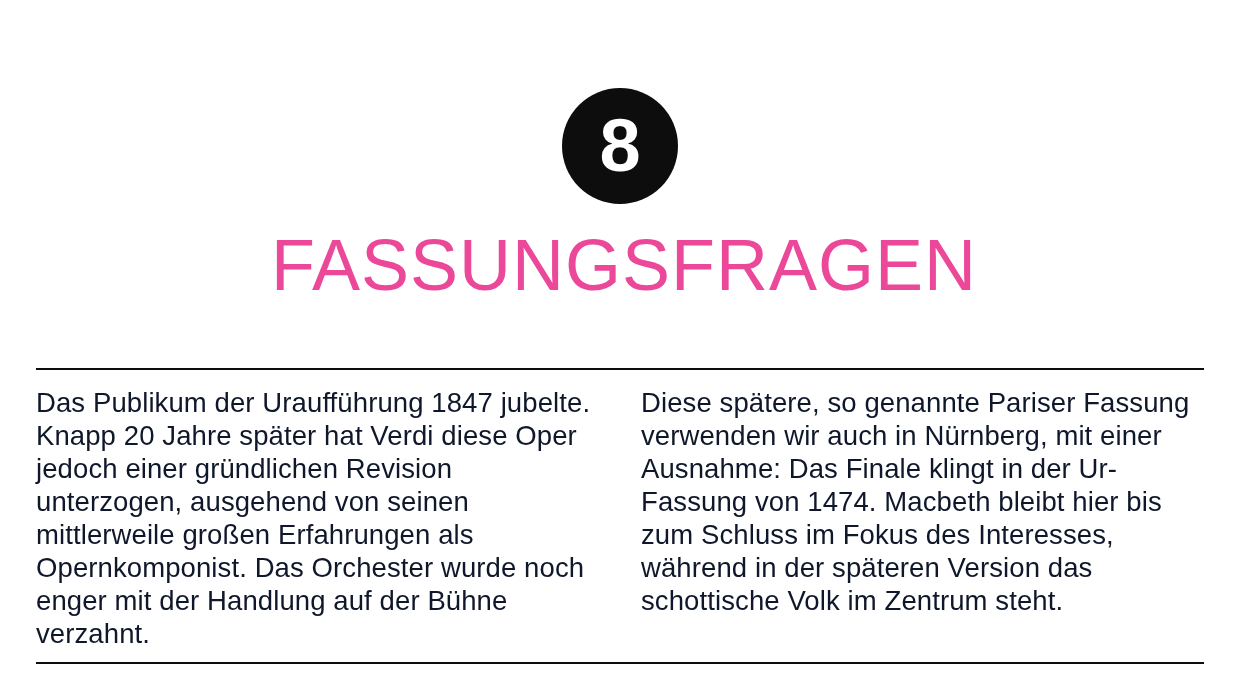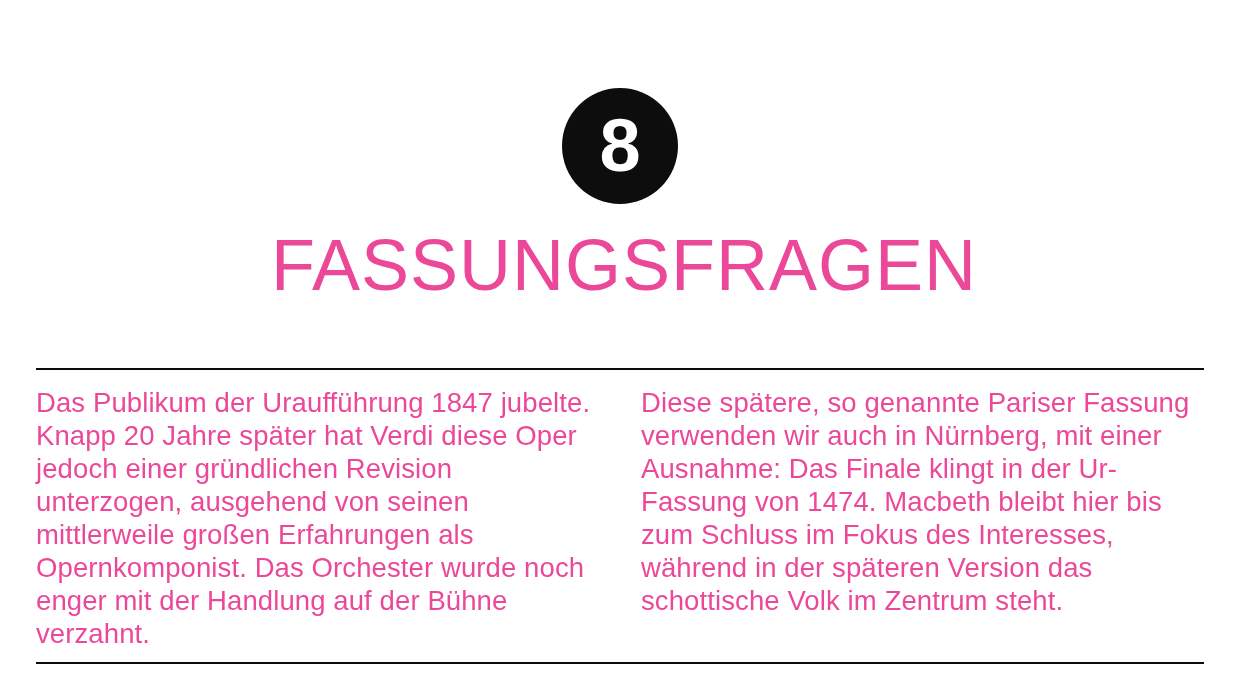--- a/index.html
+++ b/index.html
@@ -65,21 +65,21 @@
     top: 386px;
     left: 36px;
     width: 1168px;
     display: flex;
     gap: 42px;
   }
   .column {
     width: 563px;
     font-size: 27.5px;
     line-height: 1.2;
-    color: #ec4899;
+    color: #0f172a;
     letter-spacing: 0.1px;
   }
   .column p {
     margin: 0;
   }
 </style>
 </head>
 <body>
 
 <div class="page">

